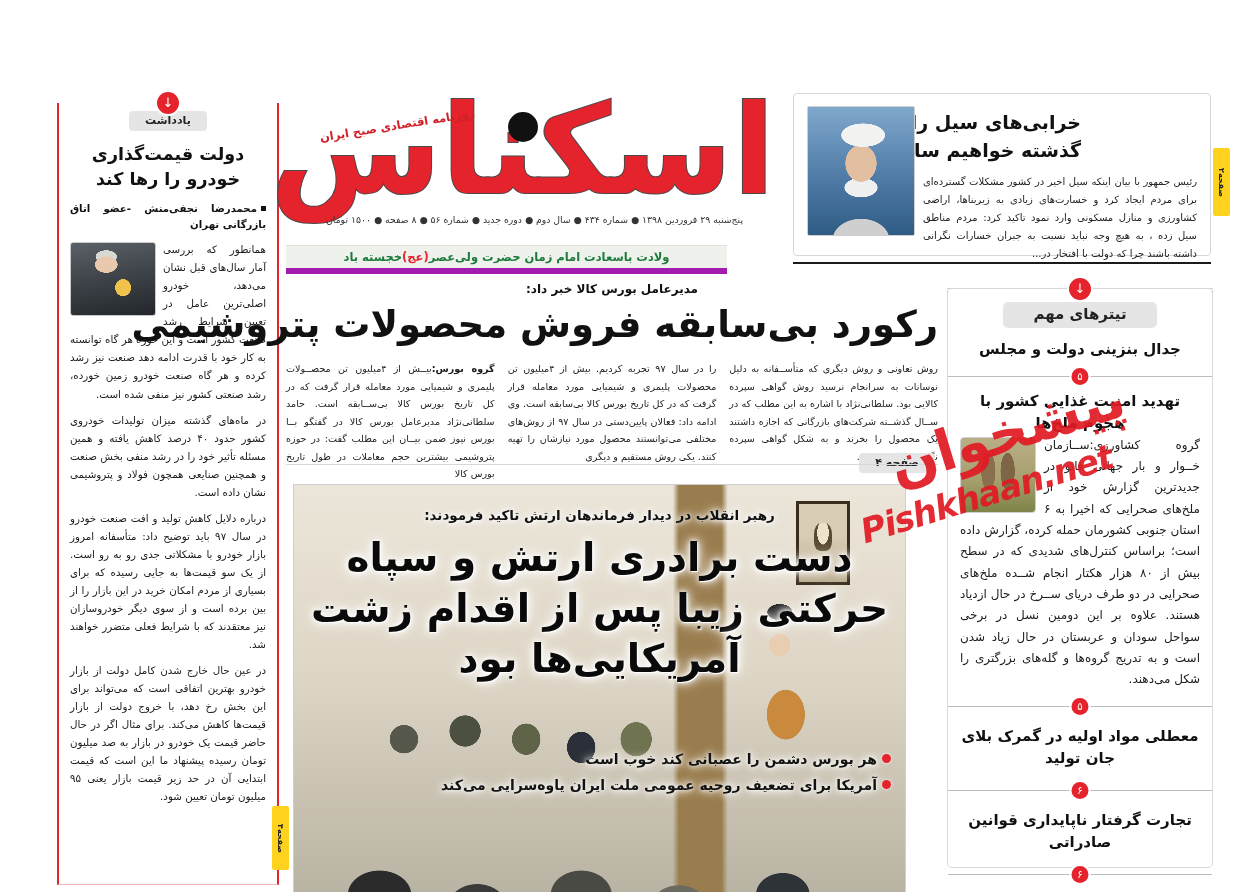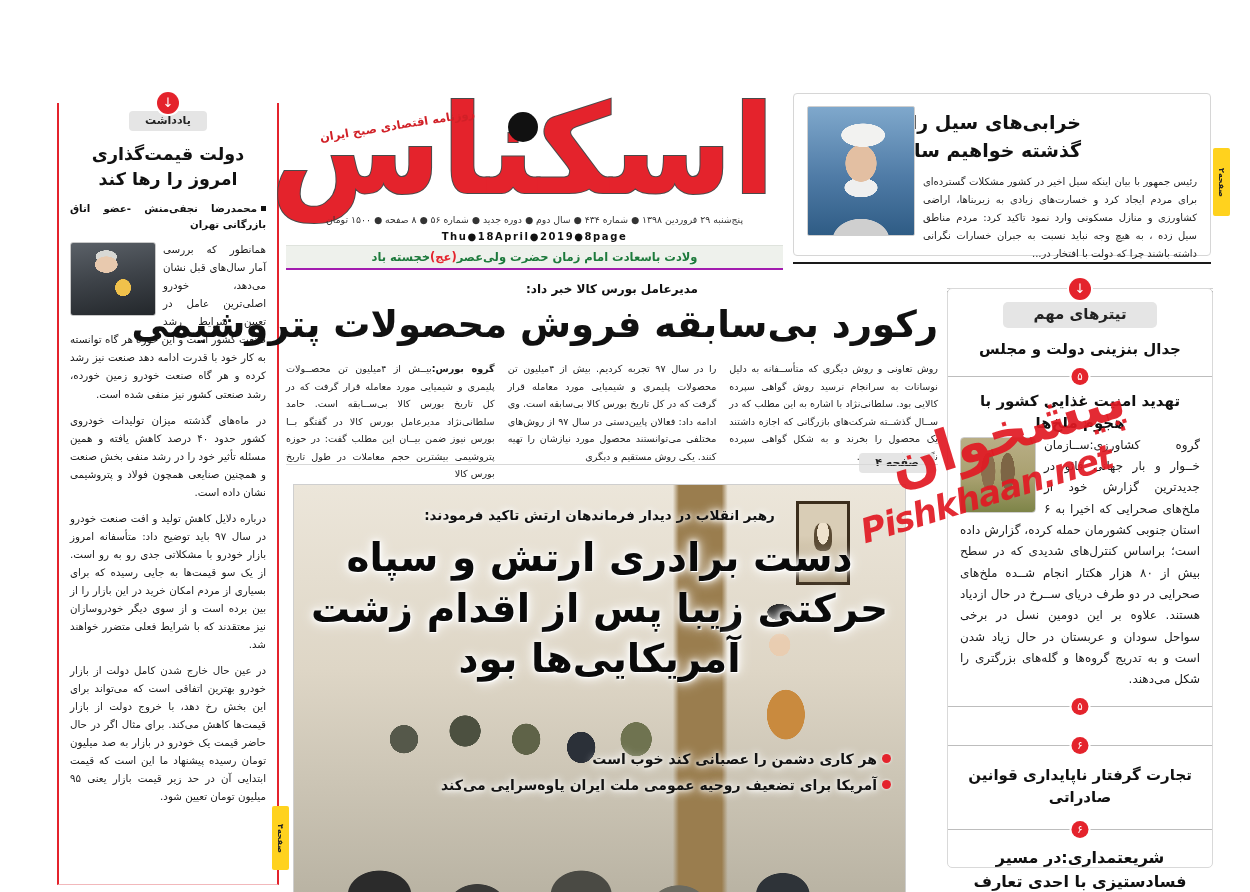--- a/index.html
+++ b/index.html
@@ -202,24 +202,24 @@
     font-size: 10px;
     font-weight: bold;
     color: #111;
     letter-spacing: 1.6px;
     direction: ltr;
   }
 
   #greenbar {
     position: absolute;
     left: 286px; top: 245px;
-    width: 497px; height: 22px;
+    width: 441px; height: 22px;
     background: #eef1ec;
     border-top: 1px solid #dfe3dd;
-    border-bottom: 2px solid #a21caf;
+    border-bottom: 6px solid #a21caf;
     text-align: center;
   }
   #greenbar .t {
     font-size: 11.5px;
     font-weight: bold;
     color: #1d7a3c;
     line-height: 22px;
   }
   #greenbar .t .red { color: #e4232c; }
 
@@ -526,41 +526,40 @@
 
 <div id="page">
 
   <div id="editorial-hatch" class="hatch-top"></div>
   <div id="editorial">
     <div class="arrow-badge">↓</div>
     <div class="inner">
       <div class="ed-pill-wrap">
         <span class="yellow-pill">یادداشت</span>
       </div>
-      <div class="ed-title">دولت قیمت‌گذاری امروز را رها کند</div>
+      <div class="ed-title">دولت قیمت‌گذاری خودرو را رها کند</div>
       <div class="ed-byline">
         <span class="bullet"></span><span>محمدرضا نجفی‌منش -عضو اتاق بازرگانی تهران</span>
       </div>
       <div class="ed-photo"></div>
       <p class="ed-body">همانطور که بررسی آمار سال‌های قبل نشان می‌دهد، خودرو اصلی‌ترین عامل در تعیین شرایط رشد صنعت کشور است و این حوزه هر گاه توانسته به کار خود با قدرت ادامه دهد صنعت نیز رشد کرده و هر گاه صنعت خودرو زمین خورده، رشد صنعتی کشور نیز منفی شده است.</p>
       <p class="ed-body">در ماه‌های گذشته میزان تولیدات خودروی کشور حدود ۴۰ درصد کاهش یافته و همین مسئله تأثیر خود را در رشد منفی بخش صنعت و همچنین صنایعی همچون فولاد و پتروشیمی نشان داده است.</p>
       <p class="ed-body">درباره دلایل کاهش تولید و افت صنعت خودرو در سال ۹۷ باید توضیح داد: متأسفانه امروز بازار خودرو با مشکلاتی جدی رو به رو است. از یک سو قیمت‌ها به جایی رسیده که برای بسیاری از مردم امکان خرید در این بازار را از بین برده است و از سوی دیگر خودروسازان نیز معتقدند که با شرایط فعلی متضرر خواهند شد.</p>
       <p class="ed-body">در عین حال خارج شدن کامل دولت از بازار خودرو بهترین اتفاقی است که می‌تواند برای این بخش رخ دهد، با خروج دولت از بازار قیمت‌ها کاهش می‌کند. برای مثال اگر در حال حاضر قیمت یک خودرو در بازار به صد میلیون تومان رسیده پیشنهاد ما این است که قیمت ابتدایی آن در حد زیر قیمت بازار یعنی ۹۵ میلیون تومان تعیین شود.</p>
 
     </div>
   </div>
 
   <div id="masthead">
     <div id="logo">
       <div class="logo-text">اسکناس</div>
       <div class="logo-dot"></div>
       <div class="logo-tagline">روزنامه اقتصادی صبح ایران</div>
     </div>
     <div class="masthead-meta">پنج‌شنبه ۲۹ فروردین ۱۳۹۸ ● شماره ۴۳۴ ● سال دوم ● دوره جدید ● شماره ۵۶ ● ۸ صفحه ● ۱۵۰۰ تومان</div>
-    <div class="masthead-meta-en">Thu●18April●2019●8page</div>
   </div>
 
   <div id="greenbar">
     <span class="t"><span>ولادت باسعادت امام زمان حضرت ولی‌عصر</span><span class="red">(عج)</span><span>خجسته باد</span></span>
   </div>
 
   <div id="topright">
     <div class="tr-photo"></div>
     <div class="tr-title">خرابی‌های سیل را بهتر از گذشته خواهیم ساخت</div>
     <div class="tr-body">رئیس جمهور با بیان اینکه سیل اخیر در کشور مشکلات گسترده‌ای برای مردم ایجاد کرد و خسارت‌های زیادی به زیربناها، اراضی کشاورزی و منازل مسکونی وارد نمود تاکید کرد: مردم مناطق سیل زده ، به هیچ وجه نباید نسبت به جبران خسارات نگرانی داشته باشند چرا که دولت با افتخار در...</div>
@@ -578,21 +577,21 @@
     </div>
     <span id="lead-pagebadge" class="yellow-pill">صفحه ۴</span>
   </div>
   <div id="lead-rule"></div>
 
   <div id="mainstory">
     <div class="photo-frame"></div>
     <div class="ms-kicker">رهبر انقلاب در دیدار فرماندهان ارتش تاکید فرمودند:</div>
     <div class="ms-title">دست برادری ارتش و سپاه حرکتی زیبا پس از اقدام زشت آمریکایی‌ها بود</div>
     <div class="ms-subs">
-      <div class="ms-sub"><span class="rbullet"></span><span>هر کاری دشمن را عصبانی کند خوب است</span></div>
+      <div class="ms-sub"><span class="rbullet"></span><span>هر بورس دشمن را عصبانی کند خوب است</span></div>
       <div class="ms-sub"><span class="rbullet"></span><span>آمریکا برای تضعیف روحیه عمومی ملت ایران یاوه‌سرایی می‌کند</span></div>
     </div>
   </div>
   <div class="vtab" style="left:272px; top:806px; height:54px;">صفحه۴</div>
 
   <div id="rightbar-hatch" class="hatch-top"></div>
   <div id="rightbar">
     <div class="arrow-badge">↓</div>
 
     <div class="rb-item rb-item-first">
@@ -604,20 +603,21 @@
     </div>
 
     <div class="rb-item">
       <div class="rb-title">تهدید امنیت غذایی کشور با هجوم ملخ‌ها</div>
       <div class="rb-photo"></div>
       <div class="rb-body">گروه کشاورزی:ســازمان خــوار و بار جهانی فائو در جدیدترین گزارش خود از ملخ‌های صحرایی که اخیرا به ۶ استان جنوبی کشورمان حمله کرده، گزارش داده است؛ براساس کنترل‌های شدیدی که در سطح بیش از ۸۰ هزار هکتار انجام شــده ملخ‌های صحرایی در دو طرف دریای ســرخ در حال ازدیاد هستند. علاوه بر این دومین نسل در برخی سواحل سودان و عربستان در حال زیاد شدن است و به تدریج گروه‌ها و گله‌های بزرگتری را شکل می‌دهند.</div>
       <div class="page-num-dot">۵</div>
     </div>
 
     <div class="rb-item" style="padding-top:18px;padding-bottom:20px;">
+      <div class="rb-title">معطلی مواد اولیه در گمرک بلای جان تولید</div>
       <div class="page-num-dot">۶</div>
     </div>
 
     <div class="rb-item" style="padding-top:18px;padding-bottom:20px;">
       <div class="rb-title">تجارت گرفتار ناپایداری قوانین صادراتی</div>
       <div class="page-num-dot">۶</div>
     </div>
 
     <div class="rb-item" style="padding-top:16px;padding-bottom:18px;border-bottom:none;">
       <div class="rb-title" style="font-size:16px;">شریعتمداری:در مسیر فسادستیزی با احدی تعارف نداریم</div>

